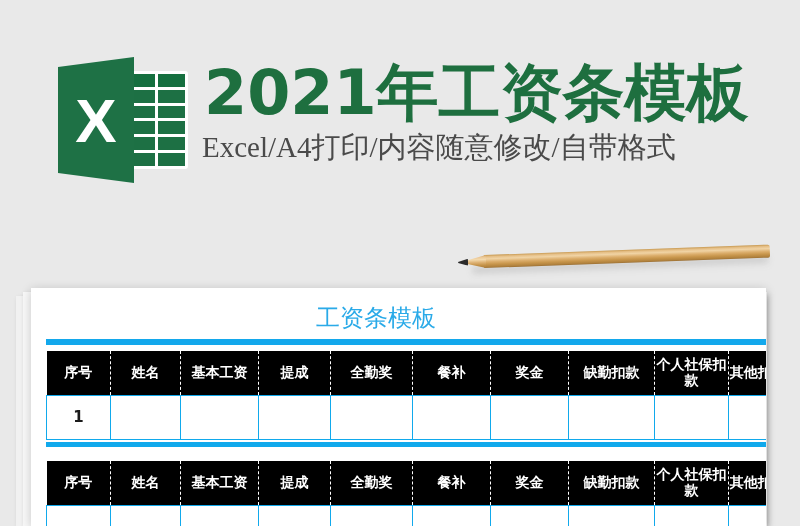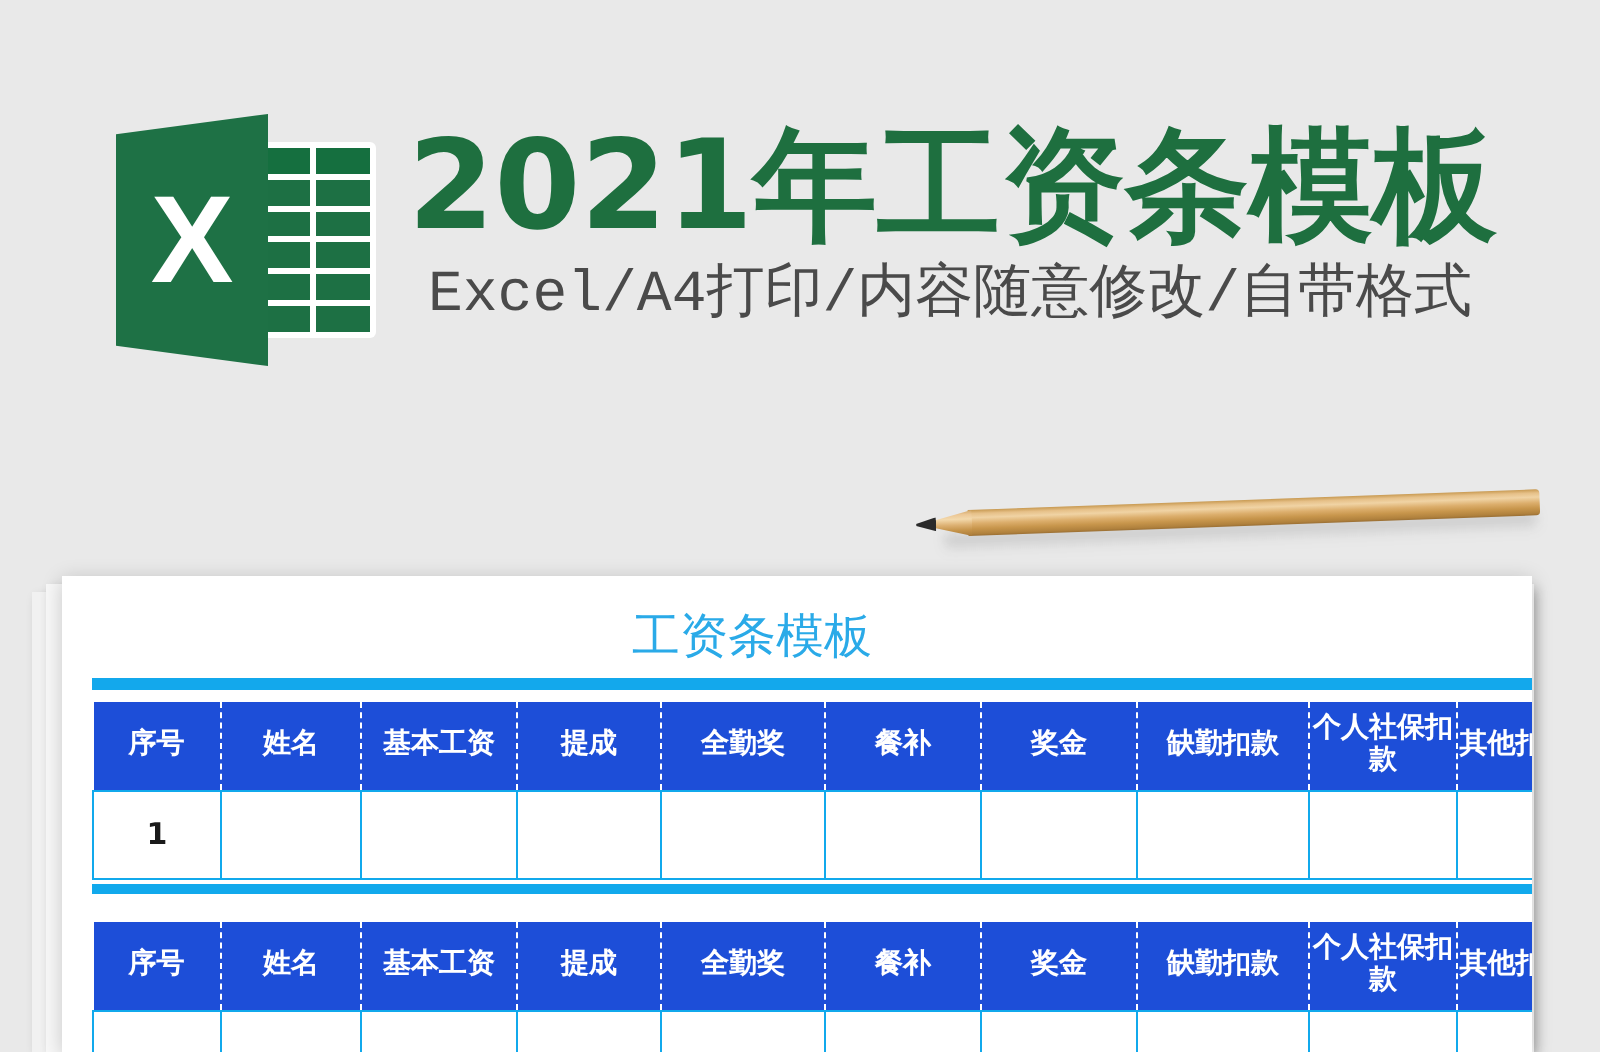--- a/index.html
+++ b/index.html
@@ -91,28 +91,28 @@
     font-size: 62px;
     font-weight: bold;
     color: #1e6f3f;
     letter-spacing: 0px;
     line-height: 1;
     white-space: nowrap;
     font-family: "DejaVu Sans", "Liberation Sans", sans-serif;
   }
   #banner-subtitle {
     position: absolute;
-    left: 214px;
+    left: 202px;
     top: 133px;
     font-size: 29px;
     color: #4a4a4a;
     letter-spacing: 0px;
     line-height: 1;
     white-space: nowrap;
-    font-family: Liberation Mono, monospace;
+    font-family: Liberation Serif, serif;
   }
 
   
   #pencil {
     position: absolute;
     left: 458px;
     top: 248px;
     width: 312px;
     height: 26px;
     transform: rotate(-2.1deg);
@@ -235,21 +235,21 @@
     width: 740px;
   }
   .strip-table th,
   .strip-table td {
     padding: 0;
     margin: 0;
     box-sizing: border-box;
   }
   .strip-table thead th {
     height: 44px;
-    background: #1d4ed8;
+    background: #000000;
     color: #ffffff;
     font-size: 14px;
     font-weight: bold;
     text-align: center;
     vertical-align: middle;
     border-right: 1px dashed #ffffff;
     border-left: none;
     line-height: 1.12;
     font-family: "DejaVu Sans", "Liberation Sans", sans-serif;
     letter-spacing: 0px;

